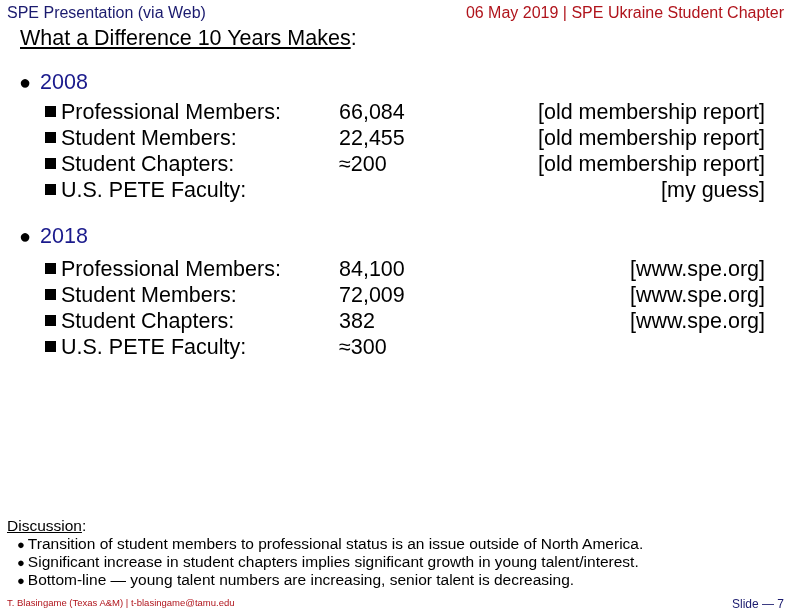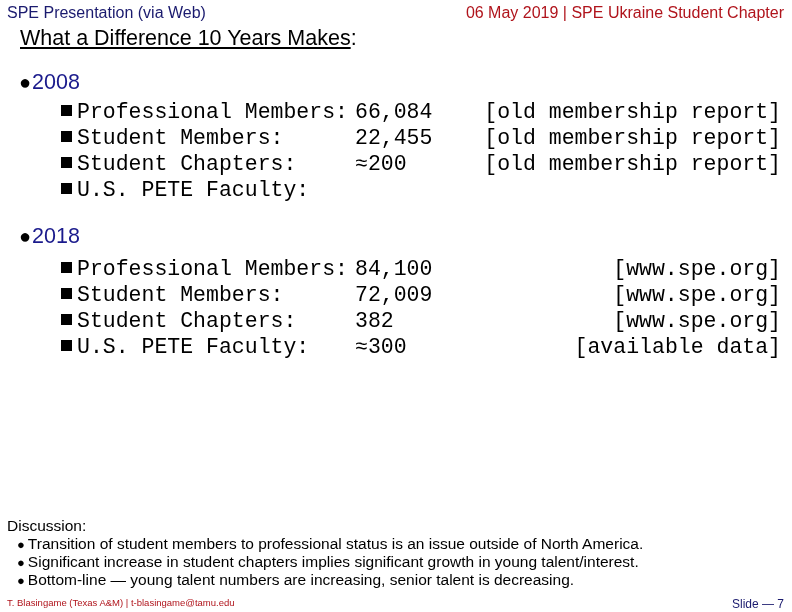--- a/index.html
+++ b/index.html
@@ -8,28 +8,28 @@
       background: #ffffff;
       font-family: "Liberation Sans", sans-serif;
       color: #000;
     }
     .hdr-left { position: absolute; left: 7px; top: 4px; font-size: 16px; color: #1a1a6e; }
     .hdr-right { position: absolute; right: 8px; top: 4px; font-size: 16px; color: #b0141c; }
     .title { position: absolute; left: 20px; top: 26px; font-size: 21.5px; white-space: nowrap; }
     .title .u { text-decoration: underline; }
     .year { position: absolute; left: 19px; font-size: 21.5px; white-space: nowrap; }
     .year .dot { font-size: 20px; color: #000; margin-right: 1px; }
-    .year .yv { color: #1a1a8c; }
-    .row { position: absolute; left: 61px; height: 26px; font-size: 21.5px; white-space: nowrap; width: 720px; font-family: Liberation Mono, monospace; }
+    .year .yv { color: #1a1a8c; margin-left: 8px; }
+    .row { position: absolute; left: 45px; height: 26px; font-size: 21.5px; white-space: nowrap; width: 720px; }
     .row .sq { display: inline-block; width: 11px; height: 11px; background: #000; margin-right: 5px; vertical-align: 2px; }
     .row .lbl { position: absolute; left: 0; top: 0; }
     .row .val { position: absolute; left: 294px; top: 0; }
     .row .src { position: absolute; right: 0; top: 0; text-align: right; }
     .disc-title { position: absolute; left: 7px; top: 517px; font-size: 15.5px; white-space: nowrap; }
-    .disc-title .u { }
+    .disc-title .u { text-decoration: underline; }
     .disc { position: absolute; left: 17px; font-size: 15.5px; white-space: nowrap; text-align: right; }
     .disc .dot { font-size: 13px; margin-right: 3px; }
     .ftr-left { position: absolute; left: 7px; top: 597px; font-size: 9.5px; color: #b0141c; }
     .ftr-right { position: absolute; right: 8px; top: 597px; font-size: 12px; color: #1a1a6e; }
   </style>
 </head>
 <body>
 
 <div class="hdr-left">SPE Presentation (via Web)</div>
 <div class="hdr-right">06 May 2019 | SPE Ukraine Student Chapter</div>
@@ -47,20 +47,21 @@
     <span class="val">22,455</span>
     <span class="src">[old membership report]</span>
   </div>
 <div class="row" style="top:152px">
     <span class="lbl"><span class="sq"></span><span>Student Chapters:</span></span>
     <span class="val"> ≈200</span>
     <span class="src">[old membership report]</span>
   </div>
 <div class="row" style="top:178px">
     <span class="lbl"><span class="sq"></span><span>U.S. PETE Faculty:</span></span>
+    <span class="src">[my guess]</span>
   </div>
 
 <div class="year" style="top:224px"><span class="dot">●</span><span class="yv">2018</span></div>
 <div class="row" style="top:257px">
     <span class="lbl"><span class="sq"></span><span>Professional Members:</span></span>
     <span class="val">84,100</span>
     <span class="src">[www.spe.org]</span>
   </div>
 <div class="row" style="top:283px">
     <span class="lbl"><span class="sq"></span><span>Student Members:</span></span>
@@ -68,21 +69,20 @@
     <span class="src">[www.spe.org]</span>
   </div>
 <div class="row" style="top:309px">
     <span class="lbl"><span class="sq"></span><span>Student Chapters:</span></span>
     <span class="val">382</span>
     <span class="src">[www.spe.org]</span>
   </div>
 <div class="row" style="top:335px">
     <span class="lbl"><span class="sq"></span><span>U.S. PETE Faculty:</span></span>
     <span class="val">≈300</span>
-    <span class="src">[available data]</span>
   </div>
 
 <div class="disc-title"><span class="u">Discussion</span><span>:</span></div>
 <div class="disc" style="top:535px"><span class="dot">●</span><span>Transition of student members to professional status is an issue outside of North America.</span></div>
 <div class="disc" style="top:553px"><span class="dot">●</span><span>Significant increase in student chapters implies significant growth in young talent/interest.</span></div>
 <div class="disc" style="top:571px"><span class="dot">●</span><span>Bottom-line — young talent numbers are increasing, senior talent is decreasing.</span></div>
 
 <div class="ftr-left">T. Blasingame (Texas A&amp;M) | t-blasingame@tamu.edu</div>
 <div class="ftr-right">Slide — 7</div>
 

